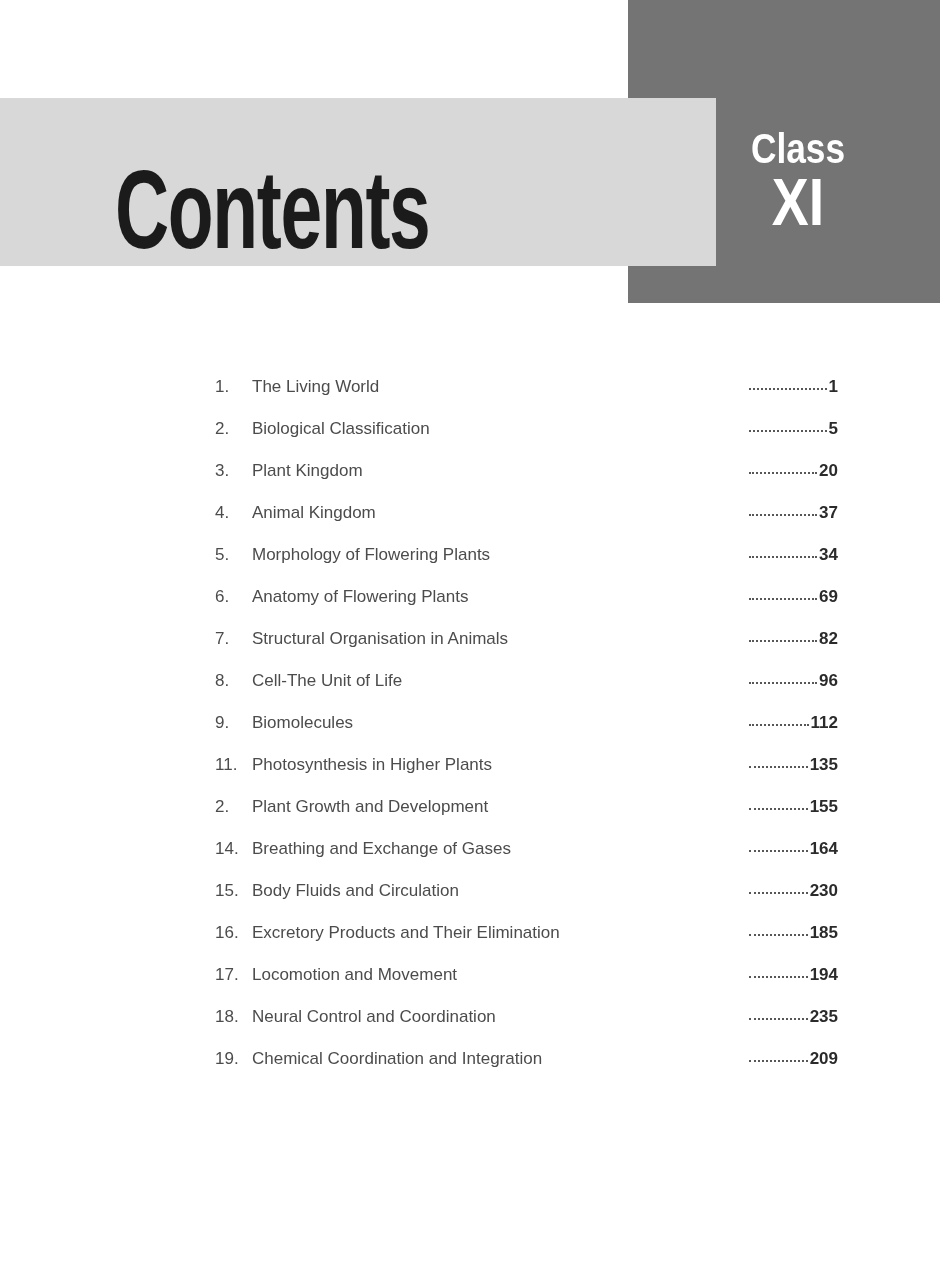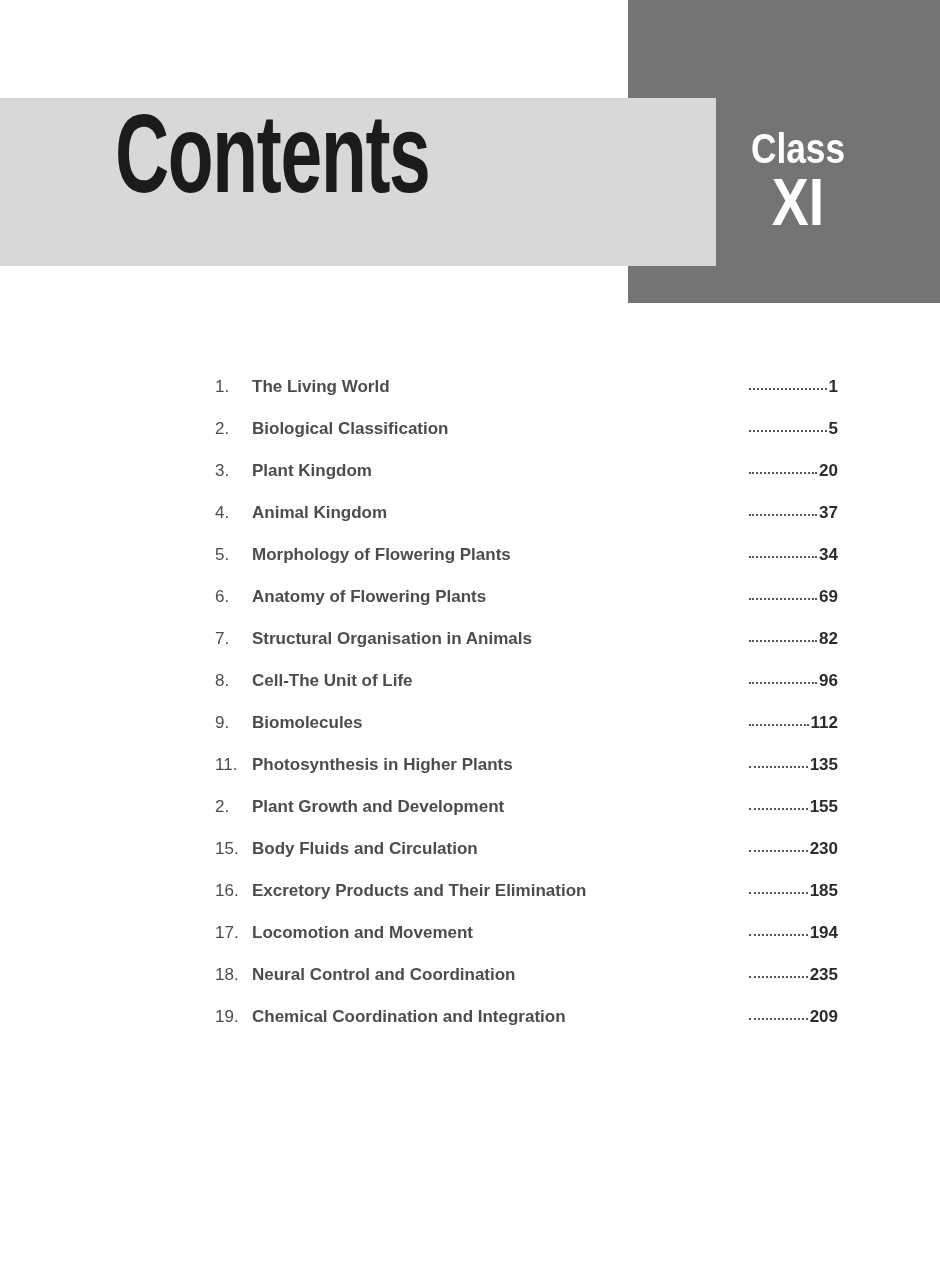--- a/index.html
+++ b/index.html
@@ -42,21 +42,21 @@
     font-size:66px;font-weight:bold;line-height:60px;
     display:block;
   }
   
   .banner{
     position:absolute;
     left:0;top:98px;
     width:716px;height:168px;
     background:var(--banner-bg);
     display:flex;
-    align-items:flex-start;
+    align-items:flex-end;
   }
   .page-title{
     margin:0 0 0 115px;
     font-size:112px;
     font-weight:800;
     letter-spacing:-2px;
     color:var(--title-color);
     transform:scaleX(0.67);
     transform-origin:left center;
     white-space:nowrap;
@@ -76,21 +76,20 @@
     font-size:17px;
     color:var(--entry-color);
     white-space:nowrap;
   }
   .toc-num{
     flex:none;
     width:37px;
   }
   .toc-title{
     flex:none;
-    font-weight:bold;
   }
   .toc-right{
     margin-left:auto;
     flex:none;
     width:89px;
     display:flex;
     align-items:baseline;
   }
   .toc-leader{
     flex:1 1 auto;
@@ -201,20 +200,28 @@
   </div>
     <div class="toc-row">
     <span class="toc-num">2.</span>
     <span class="toc-title">Plant Growth and Development</span>
     <span class="toc-right">
       <span class="toc-leader"></span>
       <span class="toc-page">155</span>
     </span>
   </div>
     <div class="toc-row">
+    <span class="toc-num">14.</span>
+    <span class="toc-title">Breathing and Exchange of Gases</span>
+    <span class="toc-right">
+      <span class="toc-leader"></span>
+      <span class="toc-page">164</span>
+    </span>
+  </div>
+    <div class="toc-row">
     <span class="toc-num">15.</span>
     <span class="toc-title">Body Fluids and Circulation</span>
     <span class="toc-right">
       <span class="toc-leader"></span>
       <span class="toc-page">230</span>
     </span>
   </div>
     <div class="toc-row">
     <span class="toc-num">16.</span>
     <span class="toc-title">Excretory Products and Their Elimination</span>

